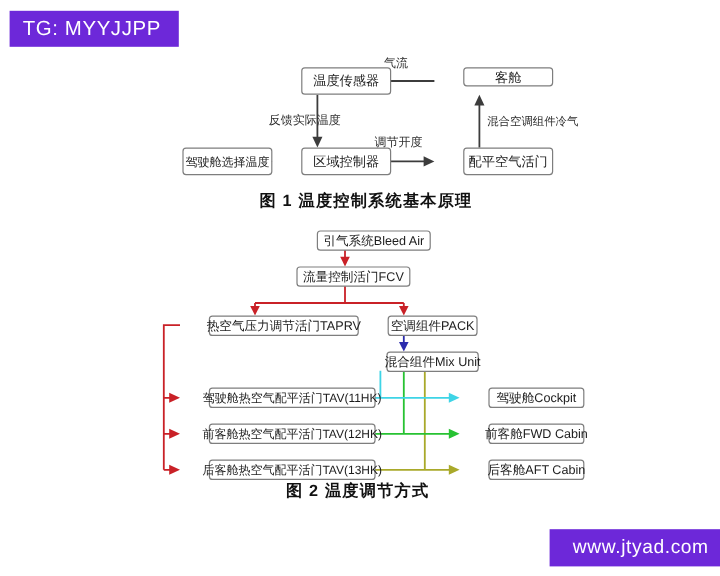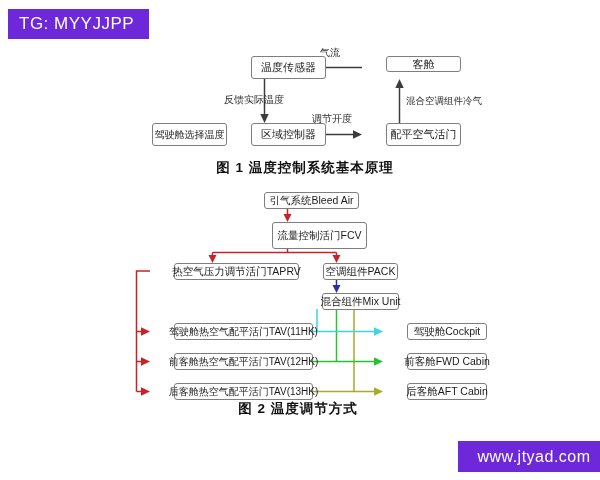--- a/index.html
+++ b/index.html
@@ -84,21 +84,21 @@
   <div class="box f1box" style="left:362px;top:123px;width:75px;height:23px;">配平空气活门</div>
 
   <div class="lbl" style="left:320px;top:46px;">气流</div>
   <div class="lbl" style="left:182px;top:93px;margin-left:42px;">反馈实际温度</div>
   <div class="lbl" style="left:312px;top:112px;">调节开度</div>
   <div class="lbl" style="left:406px;top:95px;font-size:9.5px;">混合空调组件冷气</div>
 
   <div class="caption" style="left:5px;top:159px;width:600px;">图 1  温度控制系统基本原理</div>
 
   <div class="box f2box" style="left:240px;top:192px;width:95px;height:17px;">引气系统Bleed Air</div>
-  <div class="box f2box" style="left:248px;top:222px;width:95px;height:27px;">流量控制活门FCV</div>
+  <div class="box f2box" style="left:223px;top:222px;width:95px;height:17px;">流量控制活门FCV</div>
   <div class="box f2box" style="left:150px;top:263px;width:125px;height:17px;">热空气压力调节活门TAPRV</div>
   <div class="box f2box" style="left:299px;top:263px;width:75px;height:17px;">空调组件PACK</div>
   <div class="box f2box" style="left:298px;top:293px;width:77px;height:17px;">混合组件Mix Unit</div>
   <div class="box f2box" style="left:150px;top:323px;width:139px;height:17px;font-size:10px;">驾驶舱热空气配平活门TAV(11HK)</div>
   <div class="box f2box" style="left:150px;top:353px;width:139px;height:17px;font-size:10px;">前客舱热空气配平活门TAV(12HK)</div>
   <div class="box f2box" style="left:150px;top:383px;width:139px;height:17px;font-size:10px;">后客舱热空气配平活门TAV(13HK)</div>
   <div class="box f2box" style="left:383px;top:323px;width:80px;height:17px;">驾驶舱Cockpit</div>
   <div class="box f2box" style="left:383px;top:353px;width:80px;height:17px;">前客舱FWD Cabin</div>
   <div class="box f2box" style="left:383px;top:383px;width:80px;height:17px;">后客舱AFT Cabin</div>
 

